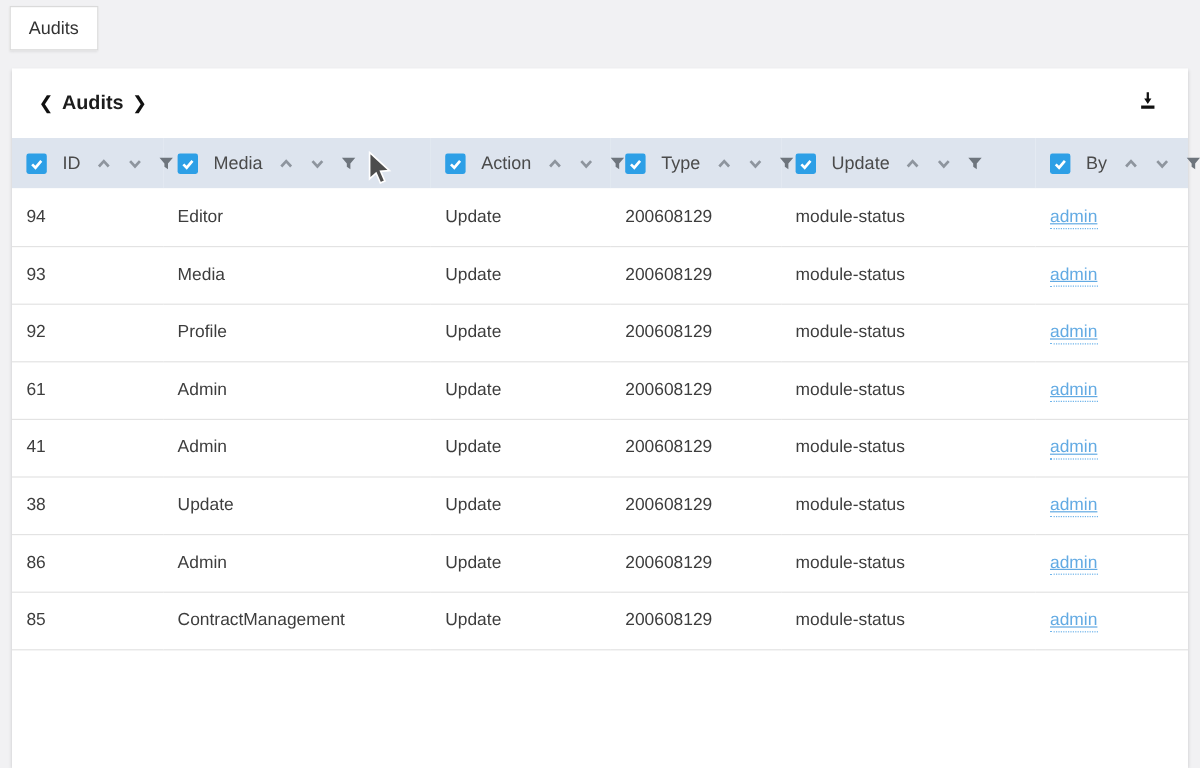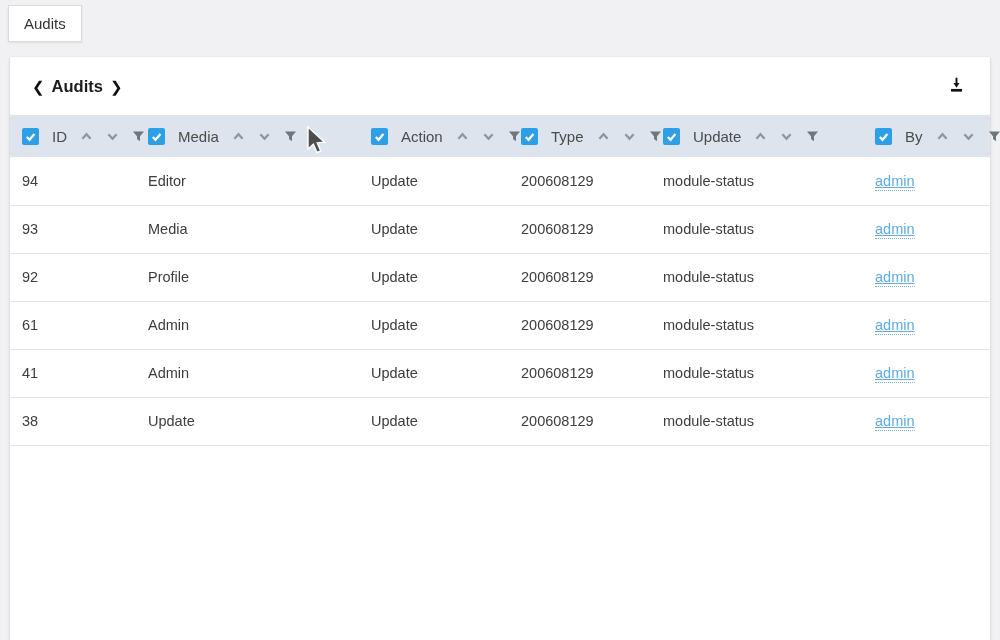--- a/index.html
+++ b/index.html
@@ -308,20 +308,36 @@
         <td><span class="link">admin</span></td>
       </tr>
       <tr>
         <td>38</td>
         <td>Update</td>
         <td>Update</td>
         <td>200608129</td>
         <td>module-status</td>
         <td><span class="link">admin</span></td>
       </tr>
+      <tr>
+        <td>86</td>
+        <td>Admin</td>
+        <td>Update</td>
+        <td>200608129</td>
+        <td>module-status</td>
+        <td><span class="link">admin</span></td>
+      </tr>
+      <tr>
+        <td>85</td>
+        <td>ContractManagement</td>
+        <td>Update</td>
+        <td>200608129</td>
+        <td>module-status</td>
+        <td><span class="link">admin</span></td>
+      </tr>
     </tbody>
   </table>
 </div>
 
 <div class="cursor">
   <svg width="22" height="32" viewBox="0 0 22 32">
     <path d="M2 1 L2 23 L7.4 18.2 L11 26.5 L14.7 24.8 L11.2 16.8 L18.5 16.2 Z" fill="#4d4d4d" stroke="#ffffff" stroke-width="1.4"></path>
   </svg>
 </div>
 

